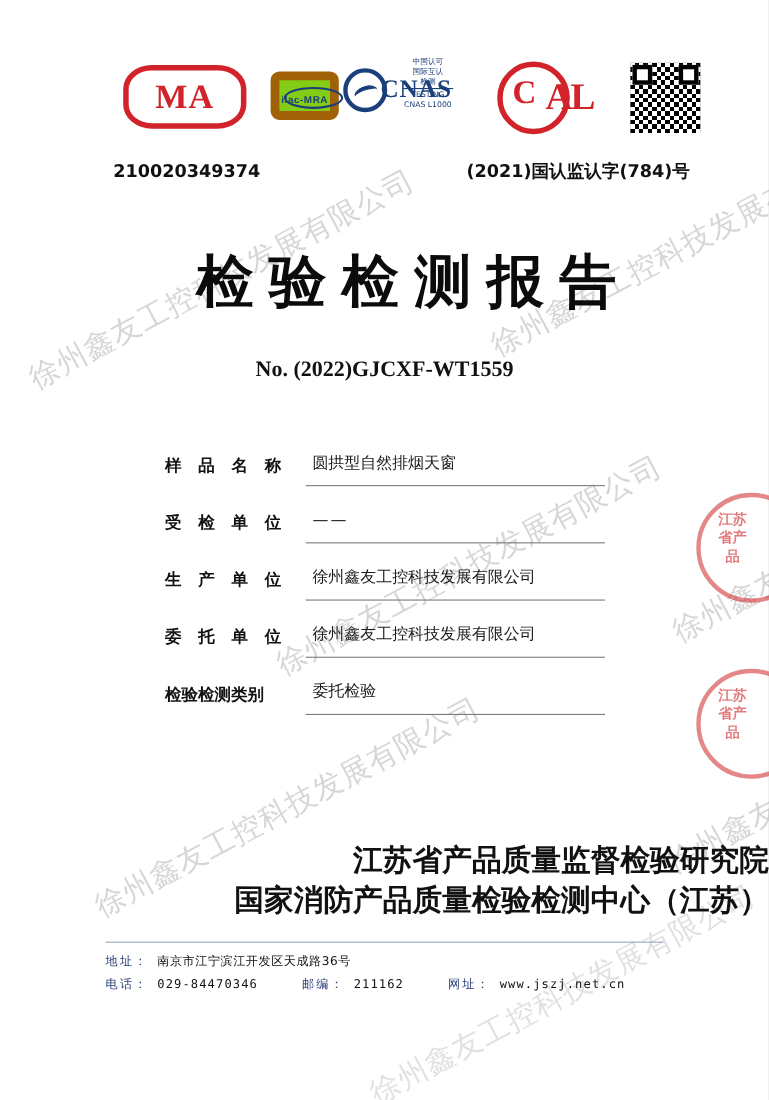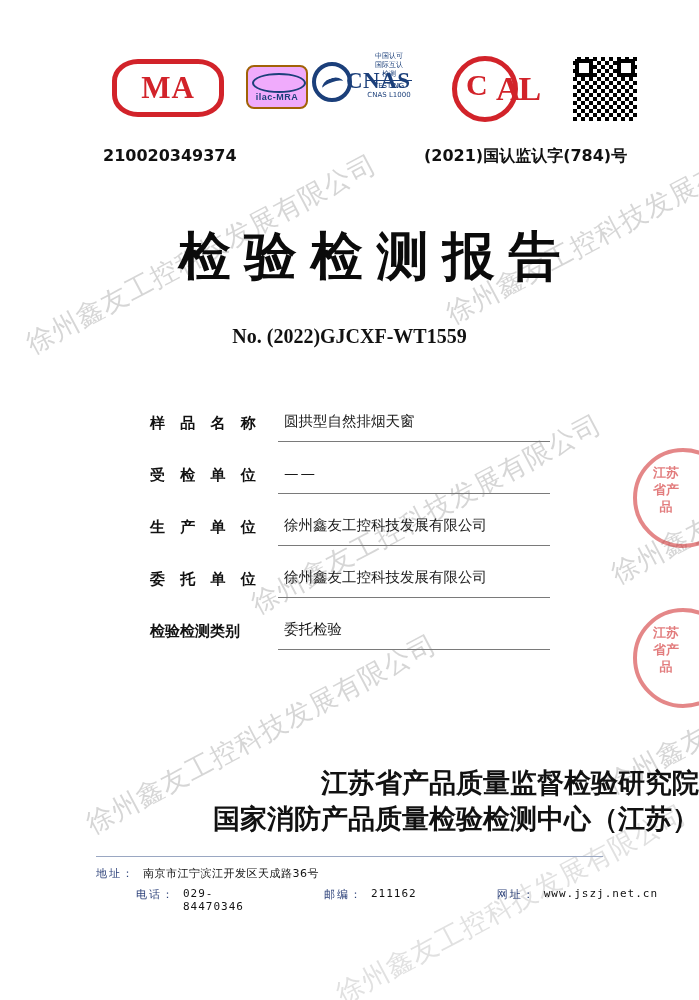--- a/index.html
+++ b/index.html
@@ -65,25 +65,25 @@
   
   .ilac {
     left: 246px;
     top: 12px;
     width: 62px;
     height: 46px;
   }
   .ilac-inner {
     width: 62px;
     height: 44px;
-    border: 2px solid #a16207;
+    border: 8px solid #a16207;
     border-radius: 8px;
     box-sizing: border-box;
     position: relative;
-    background: #f0abfc;
+    background: #84cc16;
   }
   .ilac-ring {
     position: absolute;
     left: 4px; top: 6px;
     width: 54px; height: 20px;
     border: 2px solid #1b3f7a;
     border-radius: 50%;
     box-sizing: border-box;
   }
   .ilac-label {
@@ -335,23 +335,22 @@
   .f-val {
     color: #111;
     letter-spacing: .5px;
   }
   .f-val.mono {
     font-family: "DejaVu Sans Mono", monospace;
     letter-spacing: 1px;
   }
   .footer-line .grp {
     display: flex;
-    align-items: flex-start;
+    align-items: center;
     margin-right: 40px;
-    margin-left: 40px;
   }
   .footer-line .grp:last-child { margin-right: 0; }
 
   
   .wm {
     position: absolute;
     font-family: "DejaVu Sans", sans-serif;
     font-size: 27px;
     color: rgba(120,120,120,0.30);
     white-space: nowrap;

